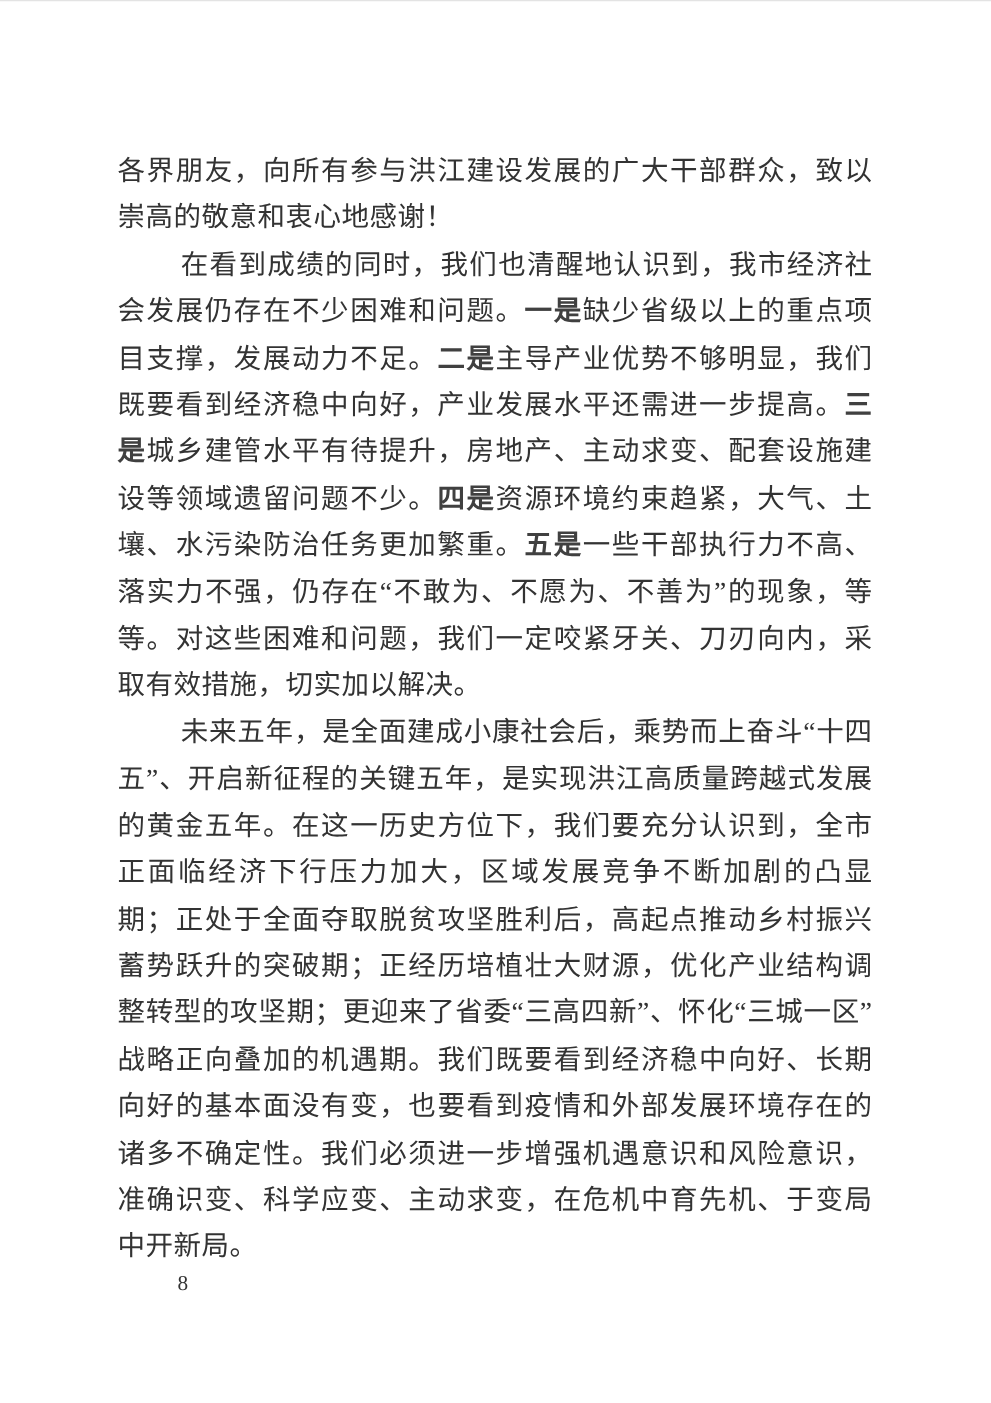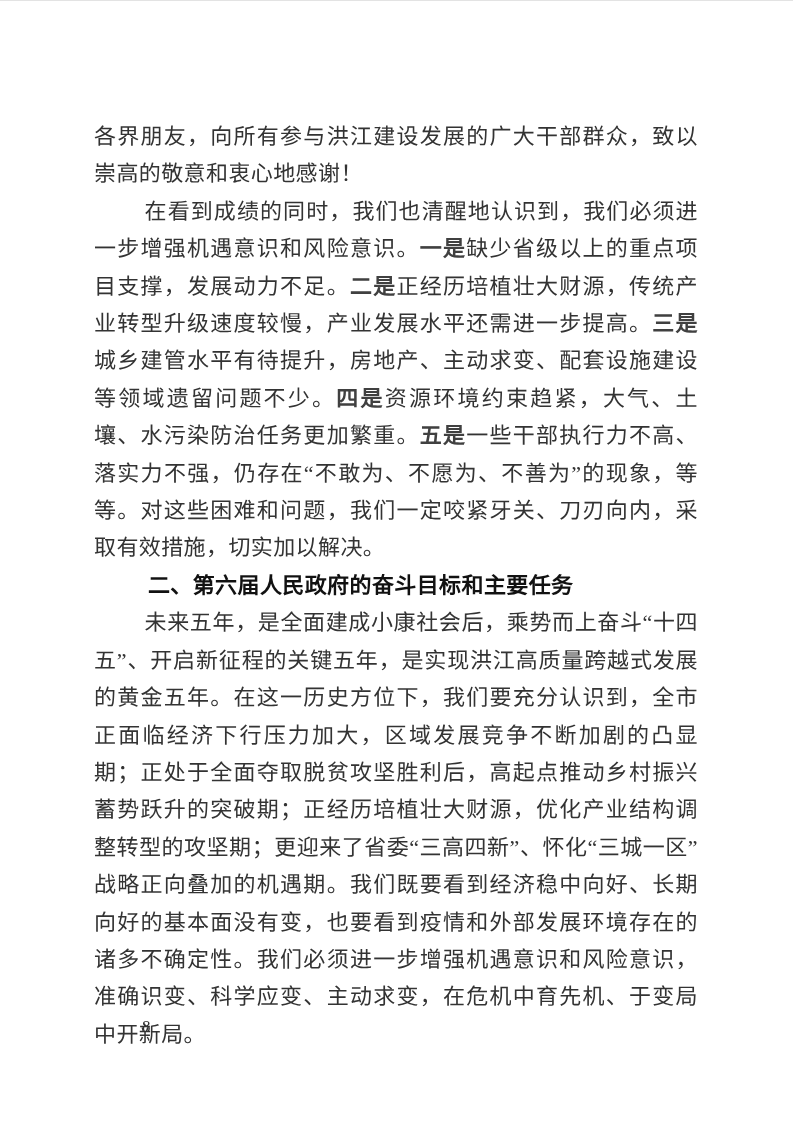--- a/index.html
+++ b/index.html
@@ -59,18 +59,17 @@
     font-size: 17px;
     color: #333333;
   }
 </style>
 </head>
 <body>
 
 <div class="page">
   <div class="content">
       <p class="body"><span>各界朋友，向所有参与洪江建设发展的广大干部群众，致以崇高的敬意和衷心地感谢！</span></p>
-      <p class="body indent"><span>在看到成绩的同时，我们也清醒地认识到，我们必须进一步增强机遇意识和风险意识。</span><b>一是</b><span>缺少省级以上的重点项目支撑，发展动力不足。</span><b>二是</b><span>正经历培植壮大财源，传统产业转型升级速度较慢，产业发展水平还需进一步提高。</span><b>三是</b><span>城乡建管水平有待提升，房地产、主动求变、配套设施建设等领域遗留问题不少。</span><b>四是</b><span>资源环境约束趋紧，大气、土壤、水污染防治任务更加繁重。</span><b>五是</b><span>一些干部执行力不高、落实力不强，仍存在“不敢为、不愿为、不善为”的现象，等等。对这些困难和问题，我们一定咬紧牙关、刀刃向内，采取有效措施，切实加以解决。</span></p>
-      <h2 class="heading indent"><span>二、第六届人民政府的奋斗目标和主要任务</span></h2>
+      <p class="body indent"><span>在看到成绩的同时，我们也清醒地认识到，我市经济社会发展仍存在不少困难和问题。</span><b>一是</b><span>缺少省级以上的重点项目支撑，发展动力不足。</span><b>二是</b><span>主导产业优势不够明显，我们既要看到经济稳中向好，产业发展水平还需进一步提高。</span><b>三是</b><span>城乡建管水平有待提升，房地产、主动求变、配套设施建设等领域遗留问题不少。</span><b>四是</b><span>资源环境约束趋紧，大气、土壤、水污染防治任务更加繁重。</span><b>五是</b><span>一些干部执行力不高、落实力不强，仍存在“不敢为、不愿为、不善为”的现象，等等。对这些困难和问题，我们一定咬紧牙关、刀刃向内，采取有效措施，切实加以解决。</span></p>
       <p class="body indent"><span>未来五年，是全面建成小康社会后，乘势而上奋斗“十四五”、开启新征程的关键五年，是实现洪江高质量跨越式发展的黄金五年。在这一历史方位下，我们要充分认识到，全市正面临经济下行压力加大，区域发展竞争不断加剧的凸显期；正处于全面夺取脱贫攻坚胜利后，高起点推动乡村振兴蓄势跃升的突破期；正经历培植壮大财源，优化产业结构调整转型的攻坚期；更迎来了省委“三高四新”、怀化“三城一区”战略正向叠加的机遇期。我们既要看到经济稳中向好、长期向好的基本面没有变，也要看到疫情和外部发展环境存在的诸多不确定性。我们必须进一步增强机遇意识和风险意识，准确识变、科学应变、主动求变，在危机中育先机、于变局中开新局。</span></p>
     </div>
   <div class="footer-pagenum">8</div>
 </div>
 
 </body></html>

